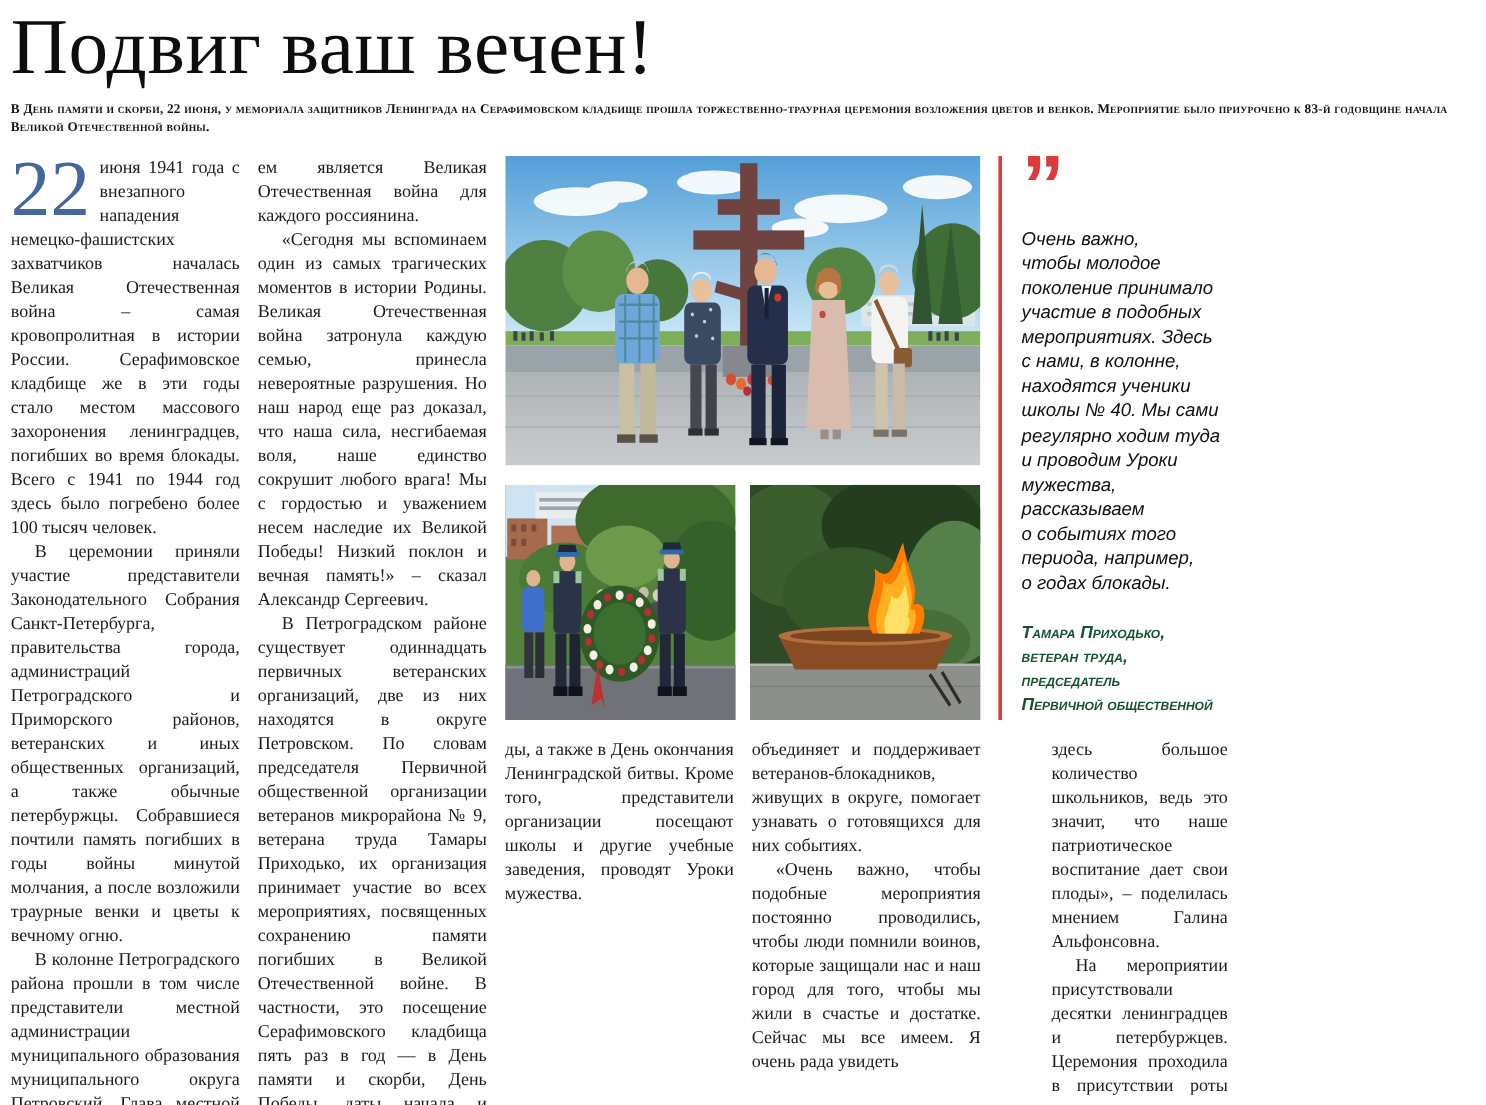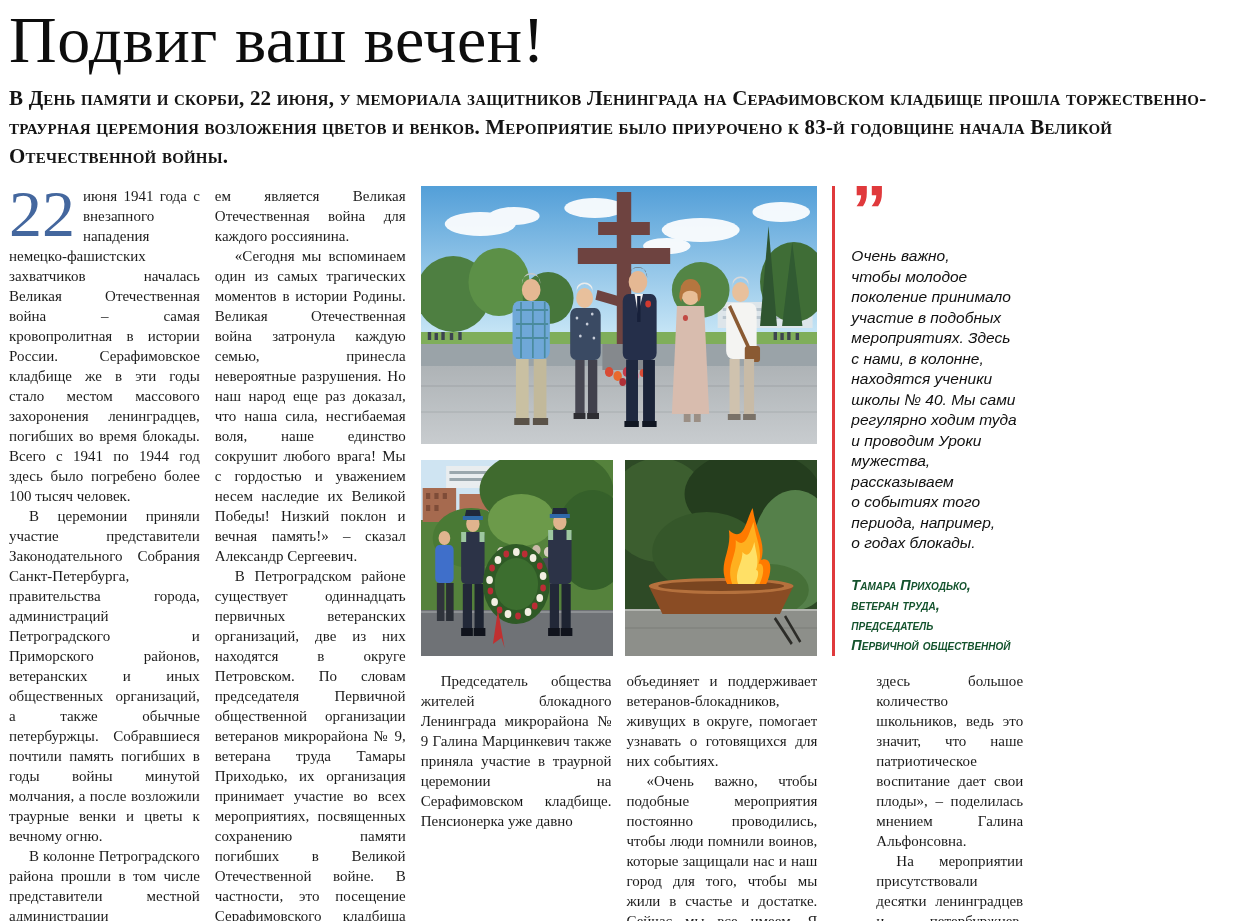--- a/index.html
+++ b/index.html
@@ -7,21 +7,21 @@
     width:1238px; height:921px; box-sizing:border-box;
     padding:4px 9px 0 9px; overflow:hidden;
     font-family:"Liberation Serif", serif; color:#1a1a1a; background:#ffffff;
   }
   .headline {
     margin:0; font-weight:500; font-size:66px; line-height:1.08;
     letter-spacing:0.5px; color:#0d0d0d;
   }
   .lead {
     margin:9px 0 15px 0; font-variant:small-caps; font-weight:700;
-    font-size:21px; line-height:1.38; color:#141414; letter-spacing:0.2px;
+    font-size:11px; line-height:1.38; color:#141414; letter-spacing:0.2px;
   }
   .grid {
     display:grid; grid-template-columns:repeat(6,1fr);
     grid-template-rows:470px auto; column-gap:15px; row-gap:15px;
   }
   .txtcol { text-align:justify; font-size:15px; line-height:20px; color:#1b1b1b; overflow:hidden; }
   .txtcol p { margin:0; text-indent:20px; }
   .txtcol p.noindent { text-indent:0; }
   .col1 { grid-column:1; grid-row:1 / 3; }
   .col2 { grid-column:2; grid-row:1 / 3; }
@@ -372,21 +372,21 @@
 о событиях того
 периода, например,
 о годах блокады.</div>
       <div class="qattr">Тамара Приходько,
 ветеран труда,
 председатель
 Первичной общественной организации ветеранов микрорайона № 9</div>
     </div>
 
     <div class="txtcol bcol3">
-      <p>Председатель общества жителей блокадного Ленинграда микрорайона № 9 Галина Марцинкевич также приняла участие в траурной церемонии на Серафимовском кладбище. Пенсионерка уже давно</p>
+      <p class="noindent">ды, а также в День окончания Ленинградской битвы. Кроме того, представители организации посещают школы и другие учебные заведения, проводят Уроки мужества.</p>
     </div>
 
     <div class="txtcol bcol4">
       <p class="noindent">объединяет и поддерживает ветеранов-блокадников, живущих в округе, помогает узнавать о готовящихся для них событиях.</p>
       <p>«Очень важно, чтобы подобные мероприятия постоянно проводились, чтобы люди помнили воинов, которые защищали нас и наш город для того, чтобы мы жили в счастье и достатке. Сейчас мы все имеем. Я очень рада увидеть</p>
     </div>
 
     <div class="txtcol bcol5">
       <p class="noindent">здесь большое количество школьников, ведь это значит, что наше патриотическое воспитание дает свои плоды», – поделилась мнением Галина Альфонсовна.</p>
       <p>На мероприятии присутствовали десятки ленинградцев и петербуржцев. Церемония проходила в присутствии роты почетного караула, играл военный оркестр.</p>

